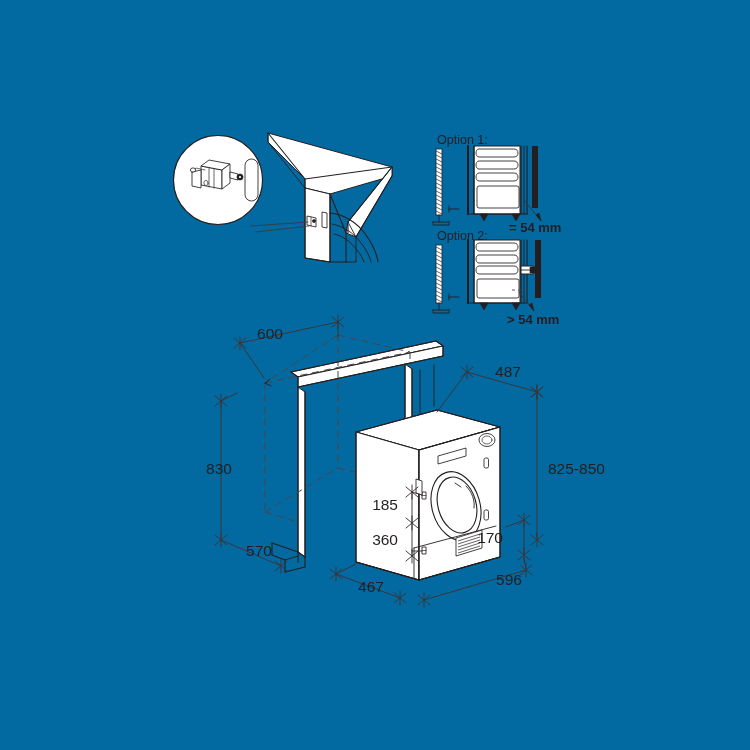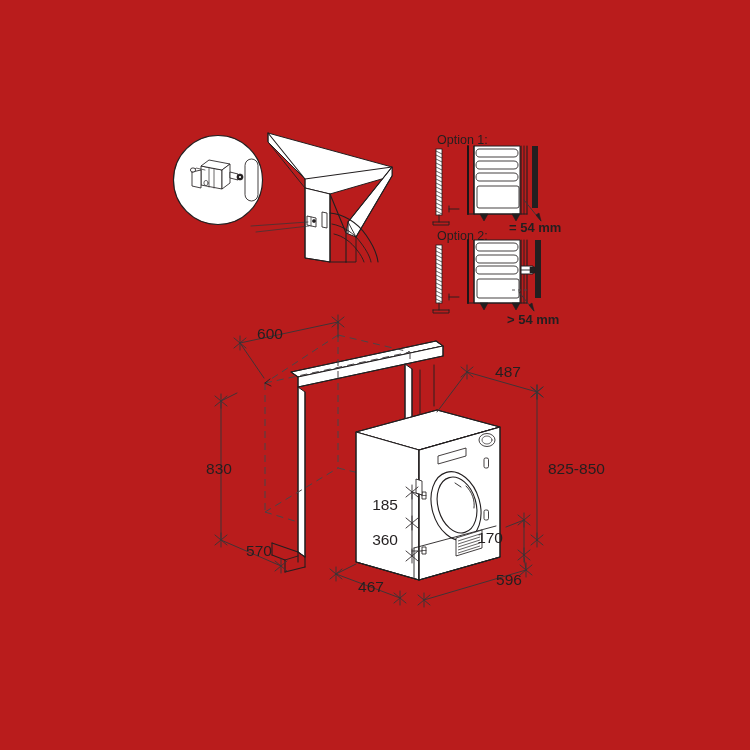--- a/index.html
+++ b/index.html
@@ -10,21 +10,21 @@
   body {
     width: 750px;
     height: 750px;
     font-family: "Liberation Sans", sans-serif;
     overflow: hidden;
     position: relative;
   }
   #sheet {
     position: absolute;
     inset: 0;
-    background: #b91c1c;
+    background: #0369a1;
   }
   svg.diagram {
     position: absolute;
     left: 0;
     top: 0;
     width: 750px;
     height: 750px;
     display: block;
   }
   

